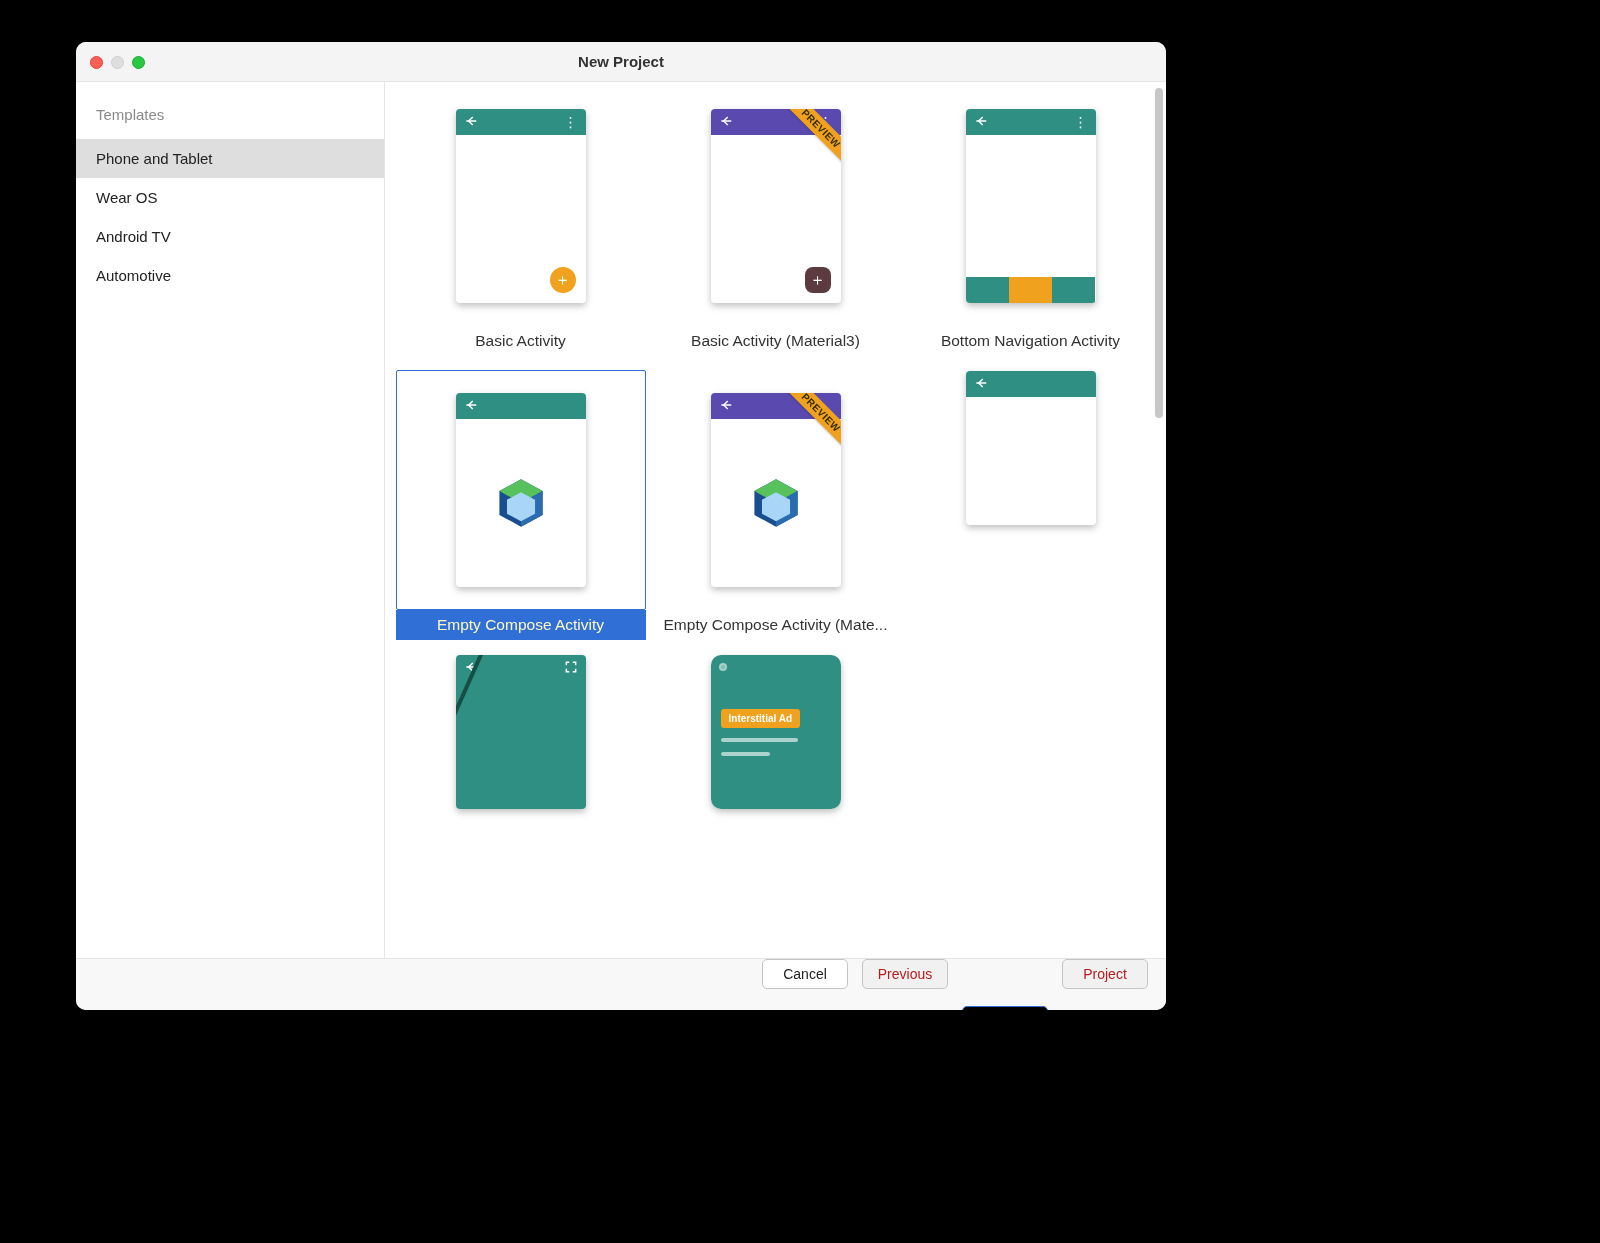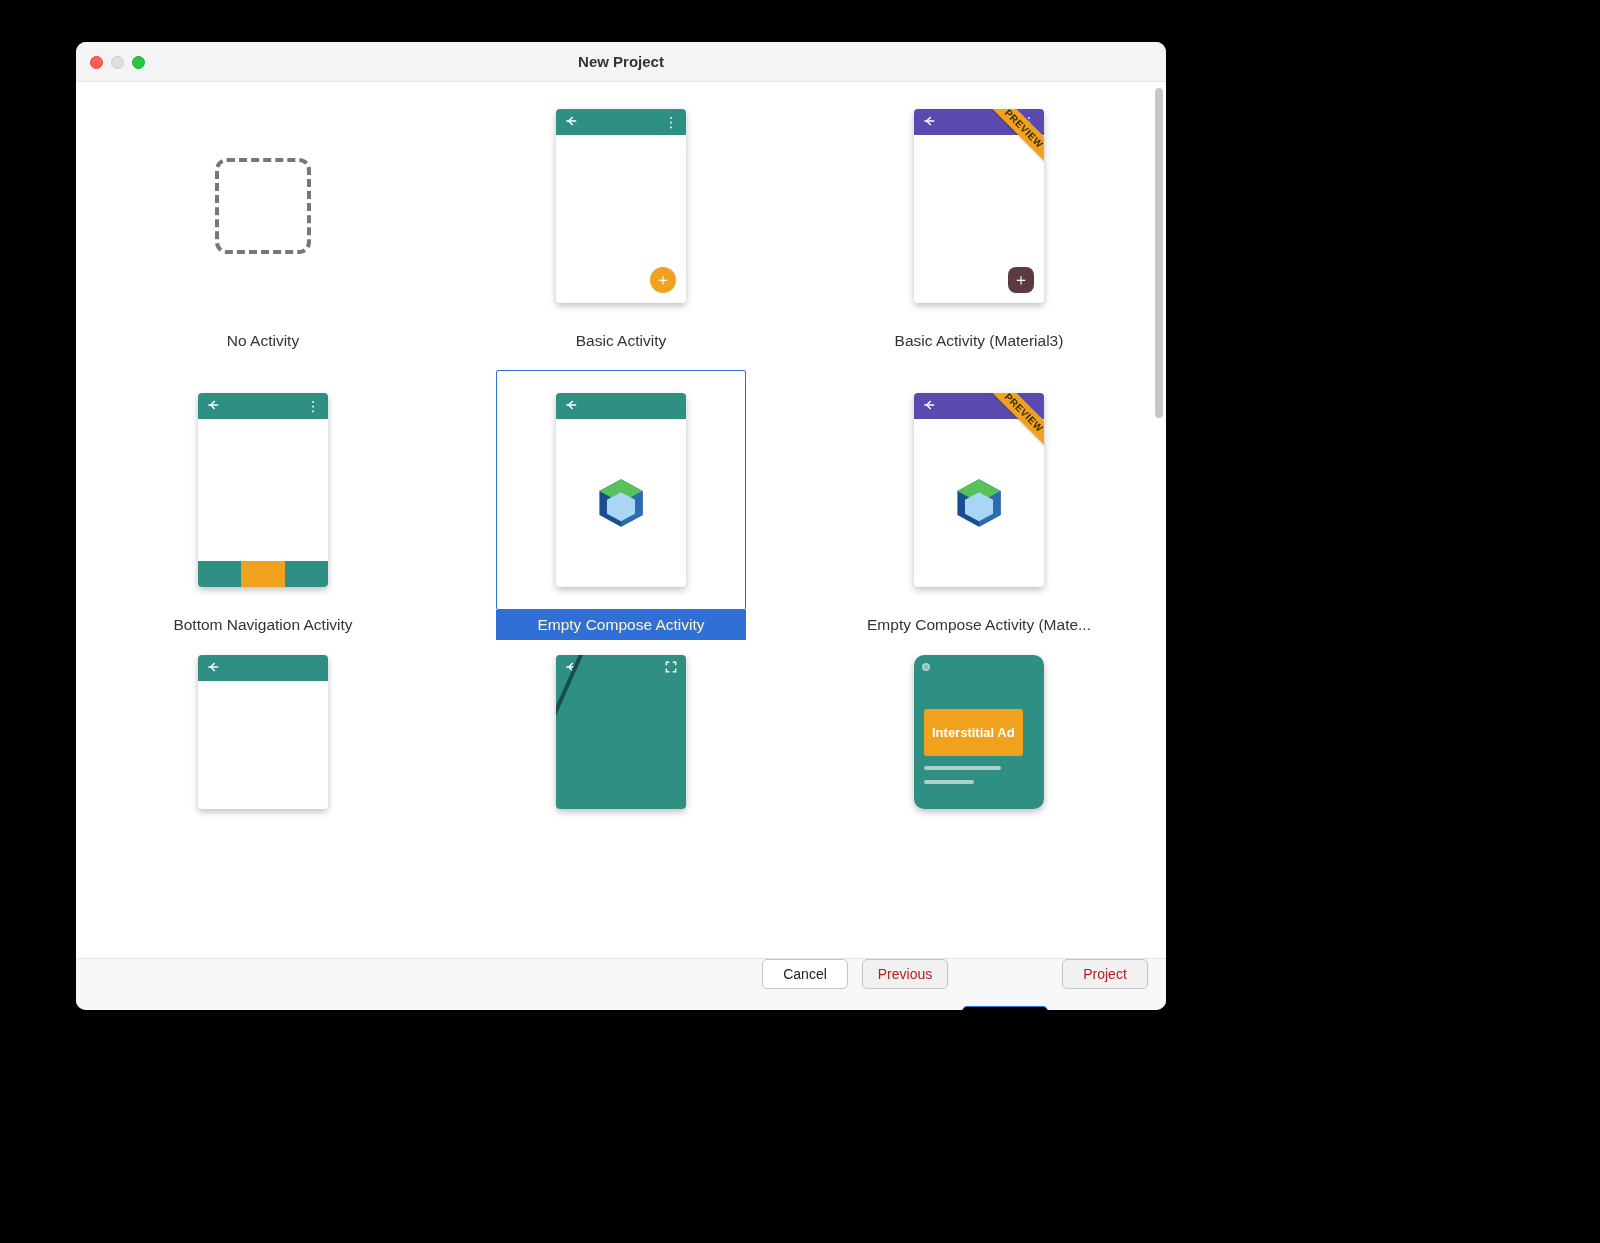--- a/index.html
+++ b/index.html
@@ -138,22 +138,22 @@
     content:""; position:absolute; left:-30px; top:-10px; width:200px; height:300px;
     border-left: 4px solid #154f45; transform: rotate(24deg);
   }
   .fg-top {
     position:absolute; left:0; right:0; top:0; height:26px; display:flex;
     align-items:center; justify-content:space-between; padding:0 8px;
   }
   .ad-card {
     position:absolute; inset:0; background:#2f8f82; padding:10px;
   }
-  .ad-chip { background:#f0a21f; color:#fff; font-size:13px; font-weight:600;
-    border-radius:3px; padding:16px 8px; display:inline-block; margin-top:44px; }
+  .ad-chip { background:#f0a21f; color:#fff; font-size:10px; font-weight:600;
+    border-radius:3px; padding:4px 8px; display:inline-block; margin-top:44px; }
   .ad-line { height:4px; background:rgba(255,255,255,.6); border-radius:2px; margin-top:10px; }
   .ad-dot { position:absolute; left:8px; top:8px; width:8px; height:8px; border-radius:50%;
     background:rgba(255,255,255,.4); border:2px solid rgba(255,255,255,.3); }
   .row3 .frame { height: 160px; align-items:flex-start; }
   .row3 .phone { height: 154px; }
   .back-arrow { width:14px; height:14px; }
 </style>
 </head>
 <body>
 
@@ -162,30 +162,31 @@
   <div class="titlebar">
     <div class="traffic">
       <div class="tl red"></div>
       <div class="tl yel"></div>
       <div class="tl grn"></div>
     </div>
     <div class="titletext">New Project</div>
   </div>
 
   <div class="body">
+    <div class="sidebar">
+      <div class="side-head">Templates</div>
+      <div class="side-item selected">Phone and Tablet</div>
+      <div class="side-item">Wear OS</div>
+      <div class="side-item">Android TV</div>
+      <div class="side-item">Automotive</div>
+    </div>
 
     <div class="main">
       <div class="grid">
 
-        <div class="cell">
-          <div class="frame">
-              <div class="dashbox"></div>
-            </div>
-          <div class="tlabel">No Activity</div>
-        </div>
 
         <div class="cell">
           <div class="frame">
             <div class="phone">
               <div class="appbar teal">
                 <span class="ico">
                   <svg class="back-arrow" viewBox="0 0 24 24" fill="none" stroke="white" stroke-width="2.5">
                       <path d="M15 5l-7 7 7 7"></path>
                       <path d="M21 12H4"></path>
                     </svg>

